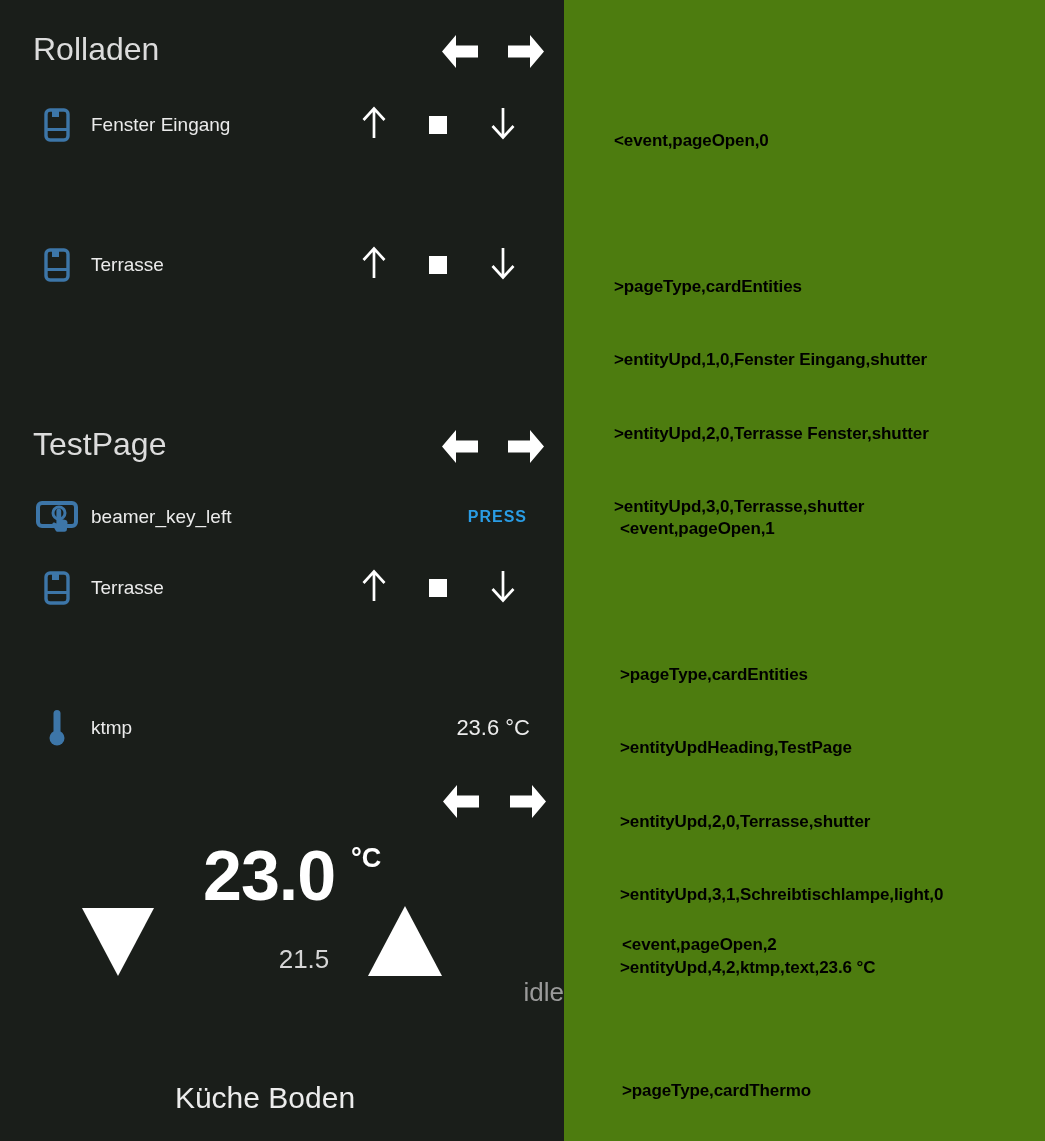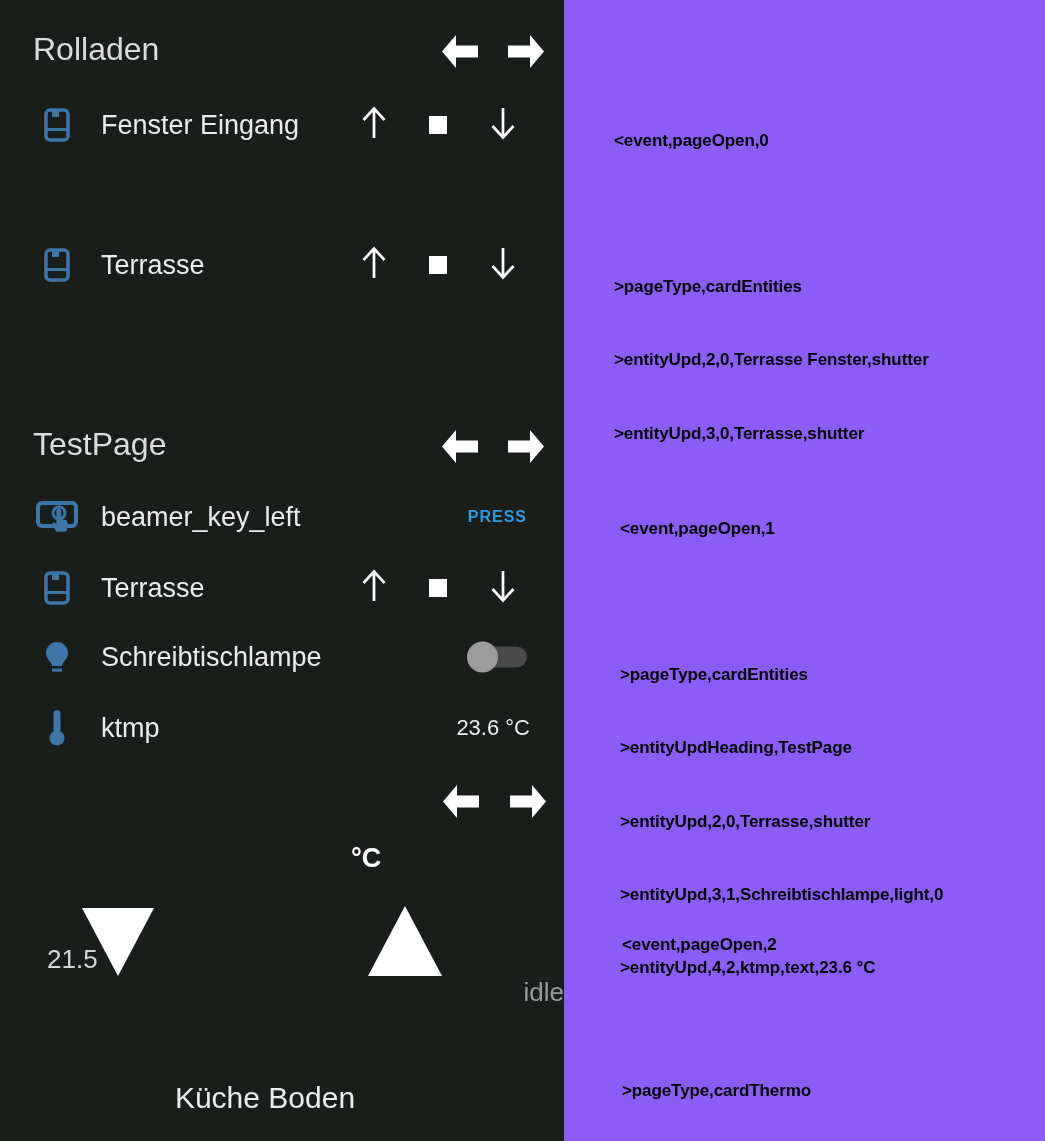--- a/index.html
+++ b/index.html
@@ -7,51 +7,51 @@
     --icon-blue:#3d76a8;
     --press-blue:#2a9ce4;
     --label:#ebebeb;
     --title:#dcdcdc;
     --knob:#9c9c9c;
     --track:#4a4a4a;
     --target:#d6d6d6;
     --state:#9a9a9a;
   }
   html,body{margin:0;padding:0;background:#ffffff;}
-  #stage{position:relative;width:1045px;height:1141px;background:#8b5cf6;overflow:hidden;
+  #stage{position:relative;width:1045px;height:1141px;background:#4d7c0f;overflow:hidden;
          font-family:"Liberation Sans",sans-serif;}
   #panel-col{position:absolute;left:0;top:0;width:564px;height:1141px;background:var(--panel-bg);}
   .card-title{position:absolute;left:33px;font-size:32px;line-height:38px;font-weight:400;color:var(--title);}
   .nav{position:absolute;width:36px;height:33px;cursor:pointer;}
   .nav svg{display:block;}
   .row{position:absolute;left:0;width:564px;height:56px;}
   .row .icon{position:absolute;left:57px;top:50%;transform:translate(-50%,-50%);color:var(--icon-blue);}
   .row .icon svg{display:block;}
-  .row .label{position:absolute;left:101px;top:50%;transform:translateY(-50%);
-              font-size:27px;color:var(--label);white-space:nowrap;}
+  .row .label{position:absolute;left:91px;top:50%;transform:translateY(-50%);
+              font-size:19px;color:var(--label);white-space:nowrap;}
   .ctl{position:absolute;top:50%;transform:translate(-50%,-50%);cursor:pointer;}
   .ctl.up{left:374px;}
   .ctl.stop{left:438px;}
   .ctl.down{left:503px;}
   .sq{display:block;width:18px;height:18px;background:#ffffff;}
   .press{position:absolute;right:37px;top:50%;transform:translateY(-50%);
          font-size:16px;font-weight:700;letter-spacing:1px;color:var(--press-blue);cursor:pointer;}
   .value{position:absolute;right:34px;top:50%;transform:translateY(-50%);
          font-size:22px;color:#ececec;white-space:nowrap;margin-left:42px;}
   .switch{position:absolute;right:37px;top:50%;transform:translateY(-50%);
           width:60px;height:31px;cursor:pointer;}
   .switch .track{position:absolute;left:12px;right:0;top:5px;height:21px;border-radius:10.5px;background:var(--track);}
   .switch .knob{position:absolute;left:0;top:0;width:31px;height:31px;border-radius:50%;background:var(--knob);}
   
   .temp-big{position:absolute;left:203px;top:841px;font-size:70px;font-weight:700;
             letter-spacing:-1px;line-height:70px;color:#ffffff;}
   .temp-unit{position:absolute;left:351px;top:843px;font-size:27px;font-weight:700;color:#ffffff;}
   .tri{position:absolute;cursor:pointer;}
-  .temp-target{position:absolute;left:0;top:944px;width:608px;
-               font-size:26px;color:var(--target);padding-left:47px;}
+  .temp-target{position:absolute;left:0;top:944px;width:608px;text-align:center;
+               font-size:26px;color:var(--target);}
   .temp-state{position:absolute;left:0;top:977px;width:564px;text-align:right;
               font-size:26px;color:var(--state);}
   .thermo-name{position:absolute;left:0;top:1081px;width:530px;text-align:center;
                font-size:30px;color:#ececec;}
   
   .proto{position:absolute;color:#000;font-weight:700;font-size:17px;line-height:24.4px;
          letter-spacing:-0.1px;white-space:pre;}
   .pgap{height:24.4px;}
 </style>
 </head>
@@ -184,32 +184,20 @@
           </svg></span>
       <span class="ctl stop">
         <span class="sq"></span>
         </span>
       <span class="ctl down">
         <svg width="32" height="38" viewBox="0 0 32 38">
             <use href="#thin-down"></use>
           </svg></span>
     </div>
 
-    <div class="row" style="top:629px">
-      <span class="icon">
-        <svg width="30" height="34" viewBox="0 0 30 34">
-            <use href="#ic-bulb"></use>
-          </svg>
-        </span>
-      <span class="label">Schreibtischlampe</span>
-      <span class="switch">
-        <span class="track"></span>
-        <span class="knob"></span>
-      </span>
-    </div>
 
     <div class="row" style="top:700px">
       <span class="icon">
         <svg width="18" height="40" viewBox="0 0 18 40">
             <use href="#ic-thermo"></use>
           </svg>
         </span>
       <span class="label">ktmp</span>
       <span class="value">23.6 °C</span>
     </div>
@@ -218,20 +206,21 @@
       <svg width="36" height="33">
           <use href="#arr-left"></use>
         </svg>
     </span>
     <span class="nav" style="left:510px;top:785px">
       <svg width="36" height="33">
           <use href="#arr-right"></use>
         </svg>
     </span>
 
+    <div class="temp-big">23.0</div>
     <div class="temp-unit">°C</div>
 
     <span class="tri" style="left:82px;top:908px">
       <svg width="72" height="68">
         <polygon points="0,0 72,0 36,68" fill="#ffffff"></polygon>
         </svg>
     </span>
     <span class="tri" style="left:368px;top:906px">
       <svg width="74" height="70">
         <polygon points="37,0 74,70 0,70" fill="#ffffff"></polygon>
@@ -240,20 +229,21 @@
 
     <div class="temp-target">21.5</div>
     <div class="temp-state">idle</div>
     <div class="thermo-name">Küche Boden</div>
   </div>
 
   <div class="proto" style="left:614px;top:80px">
     <div>&lt;event,pageOpen,0</div>
     <div class="pgap"></div>
     <div>&gt;pageType,cardEntities</div>
+    <div>&gt;entityUpd,1,0,Fenster Eingang,shutter</div>
     <div>&gt;entityUpd,2,0,Terrasse Fenster,shutter</div>
     <div>&gt;entityUpd,3,0,Terrasse,shutter</div>
   </div>
 
   <div class="proto" style="left:620px;top:468px">
     <div>&lt;event,pageOpen,1</div>
     <div class="pgap"></div>
     <div>&gt;pageType,cardEntities</div>
     <div>&gt;entityUpdHeading,TestPage</div>
     <div>&gt;entityUpd,2,0,Terrasse,shutter</div>

